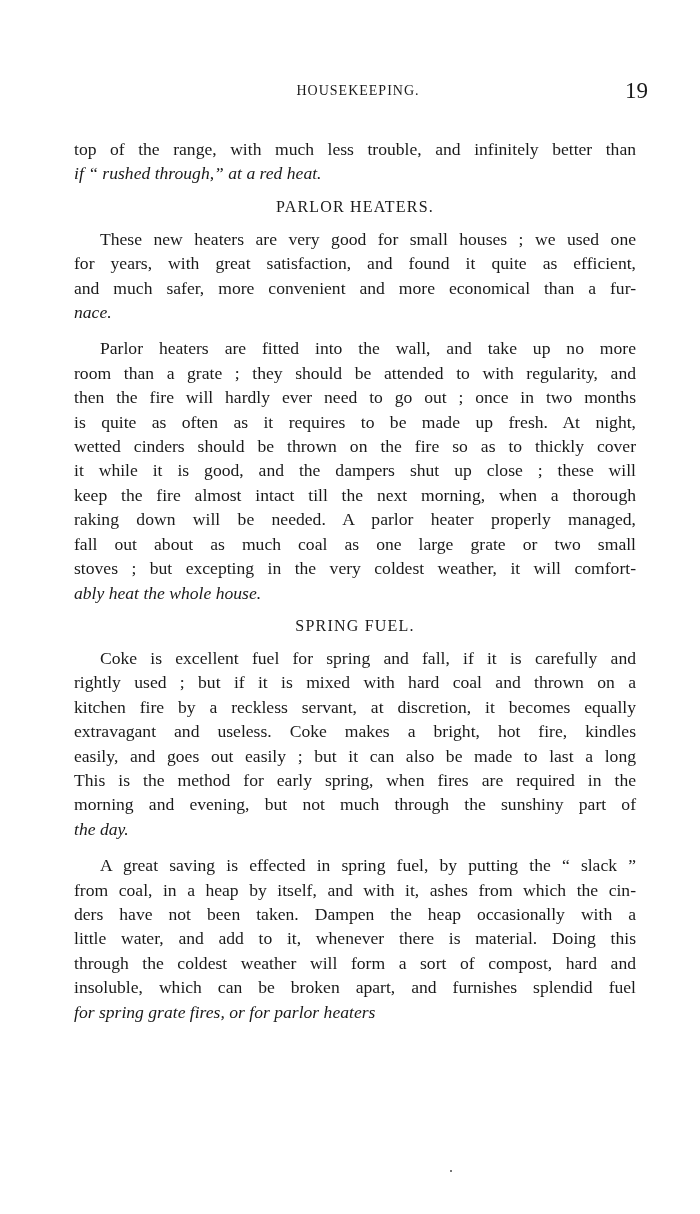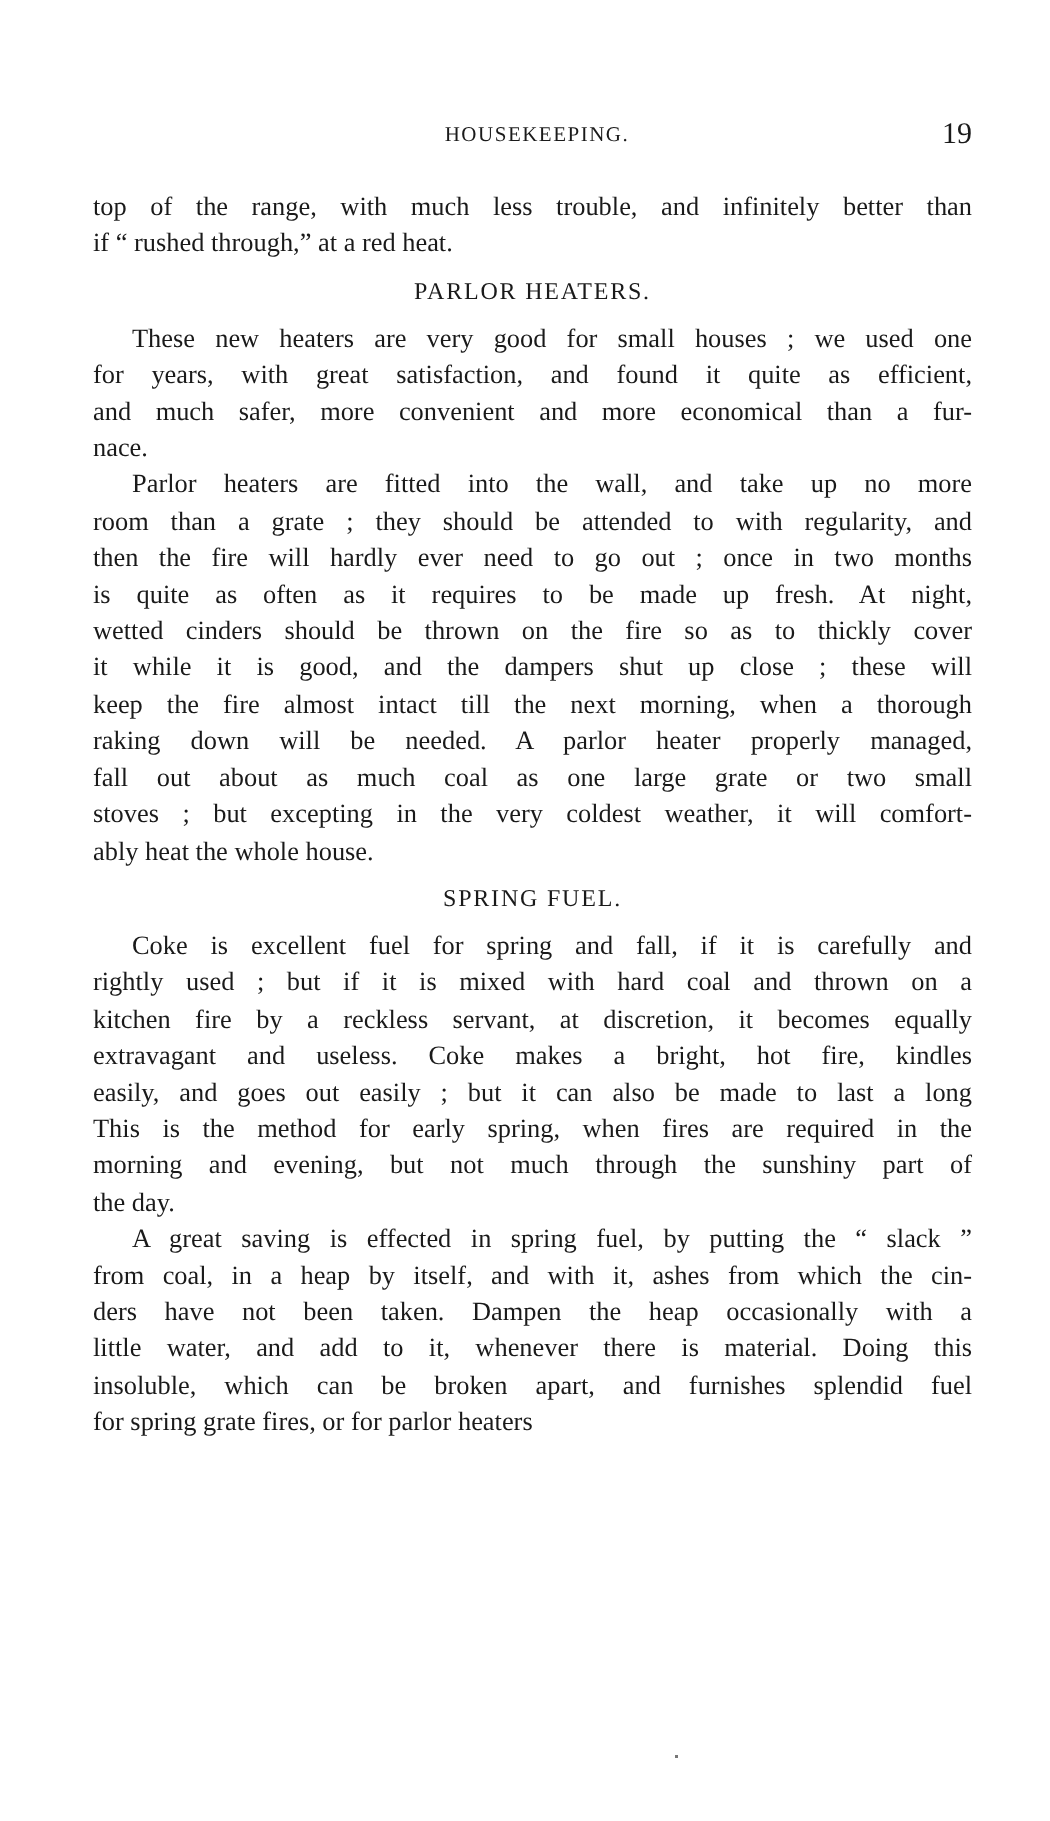--- a/index.html
+++ b/index.html
@@ -32,51 +32,52 @@
       left: 0; right: 0;
       text-align: center;
       font-size: 14px;
       letter-spacing: 1px;
       top: 5px;
     }
     .page-number {
       position: absolute;
       right: 0;
       top: 0;
-      font-size: 20px;
+      font-size: 23px;
     }
     .text-block {
       position: absolute;
       left: 62px;
       top: 125px;
       width: 586px;
       font-size: 17.6px;
       line-height: 24.4px;
     }
     .text-block p {
-      margin: 0;
+      margin: 12px;
       text-align: justify;
       hyphens: none;
     }
     .section-heading {
       text-align: center;
       font-size: 16px;
       letter-spacing: 1.2px;
       margin: 13px 0 10px 0;
       line-height: 16px;
     }
     .ln {
       display: block;
       text-align: justify;
       text-align-last: justify;
       white-space: nowrap;
       overflow: visible;
     }
     .ln.last {
       text-align-last: left;
+      font-style: italic;
     }
     .ln.first-indent {
       padding-left: 26px;
     }
     .speck {
       position: absolute;
       left: 450px;
       top: 1170px;
       width: 2px;
       height: 2px;
@@ -137,20 +138,21 @@
         <span class="ln">This is the method for early spring, when fires are required in the</span>
         <span class="ln">morning and evening, but not much through the sunshiny part of</span>
         <span class="ln last">the day.</span>
       </p>
 
       <p>
         <span class="ln first-indent">A great saving is effected in spring fuel, by putting the “ slack ”</span>
         <span class="ln">from coal, in a heap by itself, and with it, ashes from which the cin-</span>
         <span class="ln">ders have not been taken. Dampen the heap occasionally with a</span>
         <span class="ln">little water, and add to it, whenever there is material. Doing this</span>
+        <span class="ln">through the coldest weather will form a sort of compost, hard and</span>
         <span class="ln">insoluble, which can be broken apart, and furnishes splendid fuel</span>
         <span class="ln last">for spring grate fires, or for parlor heaters</span>
       </p>
     </div>
 
   </div>
 
   <div class="speck"></div>
 </div>
 

